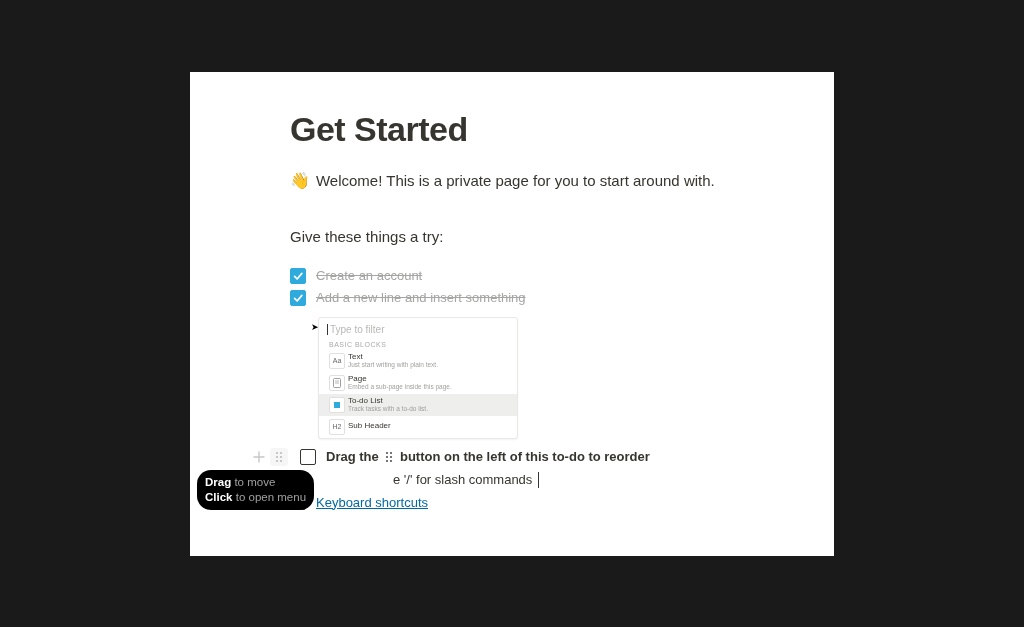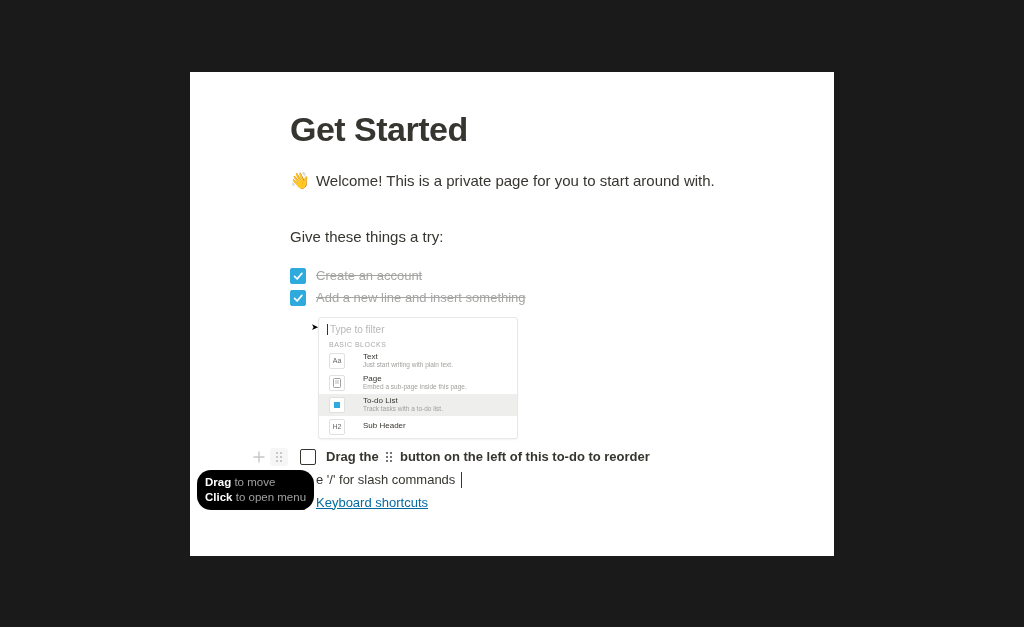--- a/index.html
+++ b/index.html
@@ -161,21 +161,21 @@
     }
     .slash-menu .section-label {
       font-size: 7px;
       letter-spacing: 0.5px;
       color: #aaa;
       padding: 2px 10px;
     }
     .slash-menu .menu-item {
       display: flex;
       align-items: center;
-      gap: 18px;
+      gap: 3px;
       padding: 3px 10px;
     }
     .slash-menu .menu-item.selected {
       background: #eeeeec;
     }
     .slash-menu .mi-icon {
       width: 16px;
       height: 16px;
       border: 1px solid #e0e0de;
       border-radius: 2px;
@@ -329,21 +329,21 @@
           <circle cx="3" cy="7" r="1.1" fill="#555"></circle>
             <circle cx="7" cy="7" r="1.1" fill="#555"></circle>
           <circle cx="3" cy="11" r="1.1" fill="#555"></circle>
             <circle cx="7" cy="11" r="1.1" fill="#555"></circle>
         </svg>
       </span>
       <span>button on the left of this to-do to reorder</span>
     </span>
   </div>
 
-  <div class="todo-row" style="margin-left:26px;">
+  <div class="todo-row" style="margin-left:103px;">
     <span class="todo-text">
       <span>e '/' for slash commands</span>
       <span class="cursor-caret"></span>
     </span>
   </div>
 
   <div class="todo-row">
     <div class="checkbox">
       
     </div>

